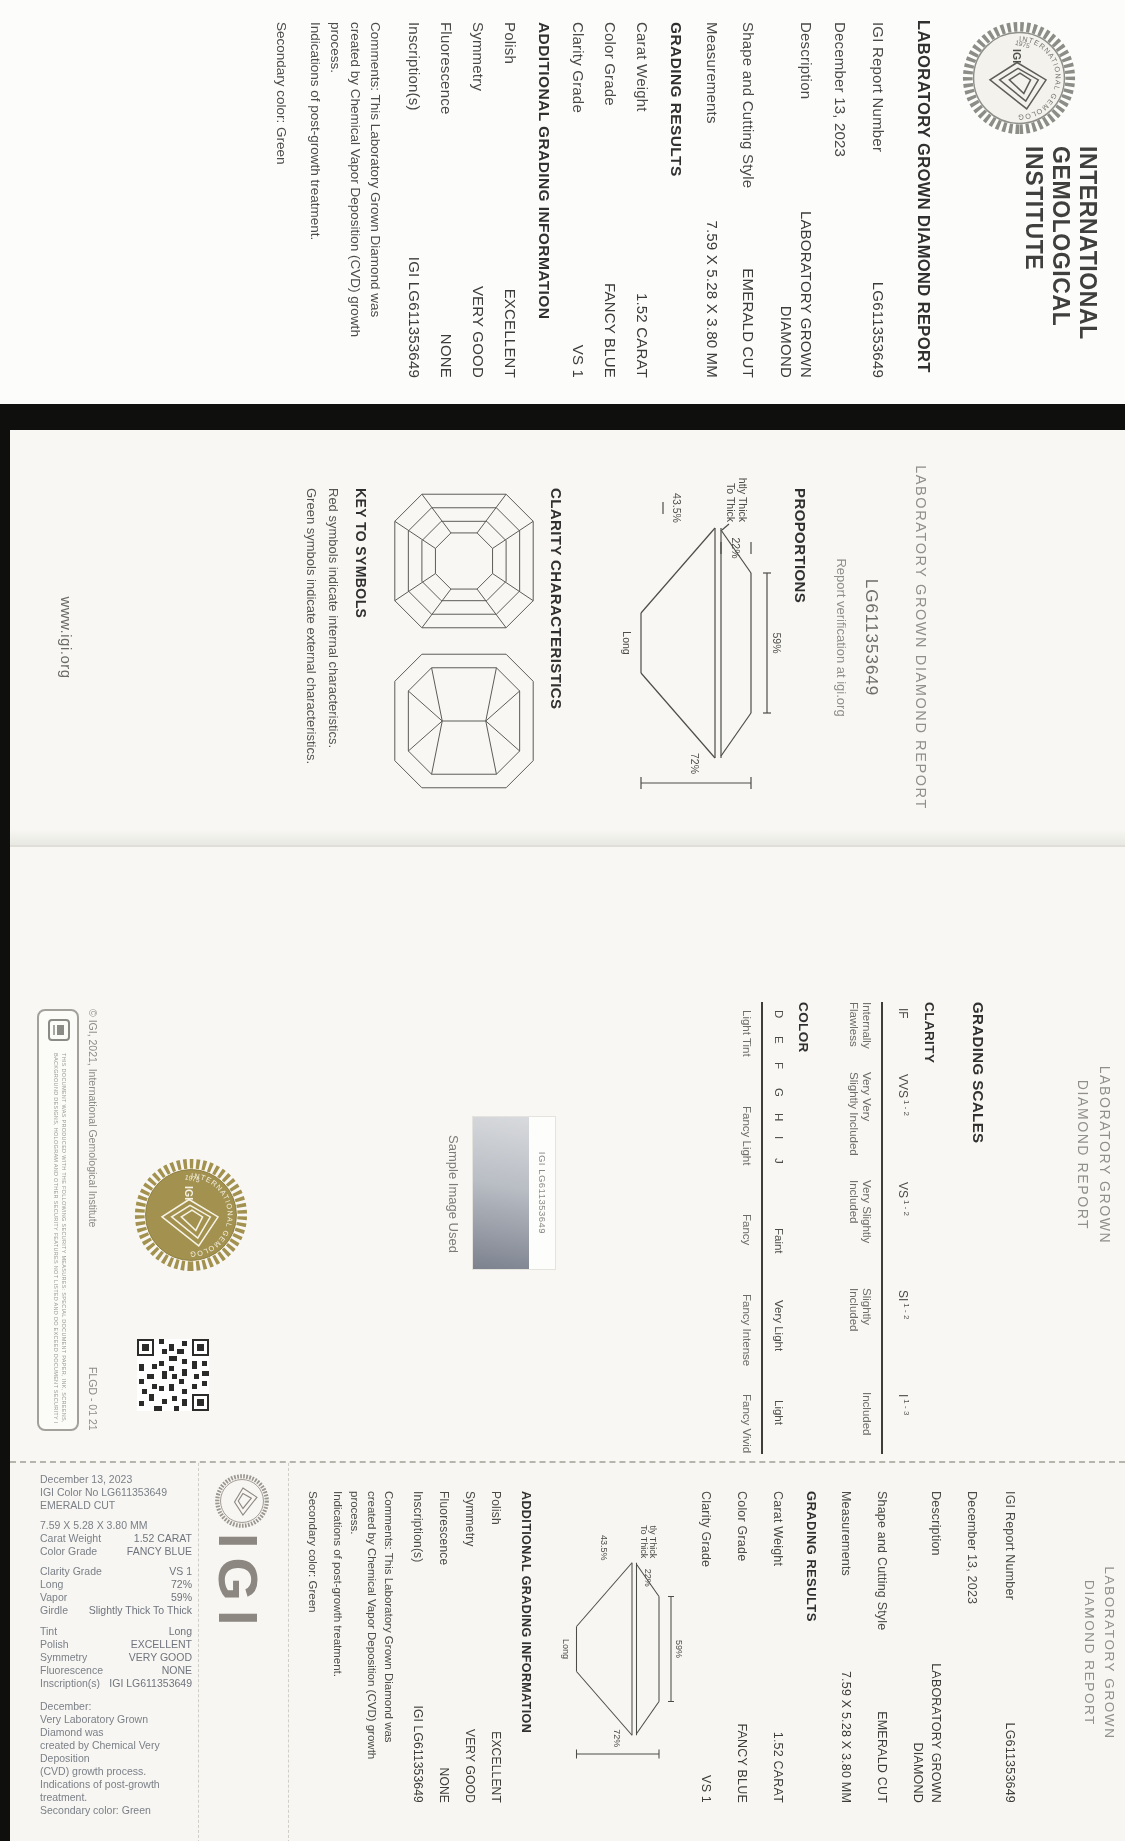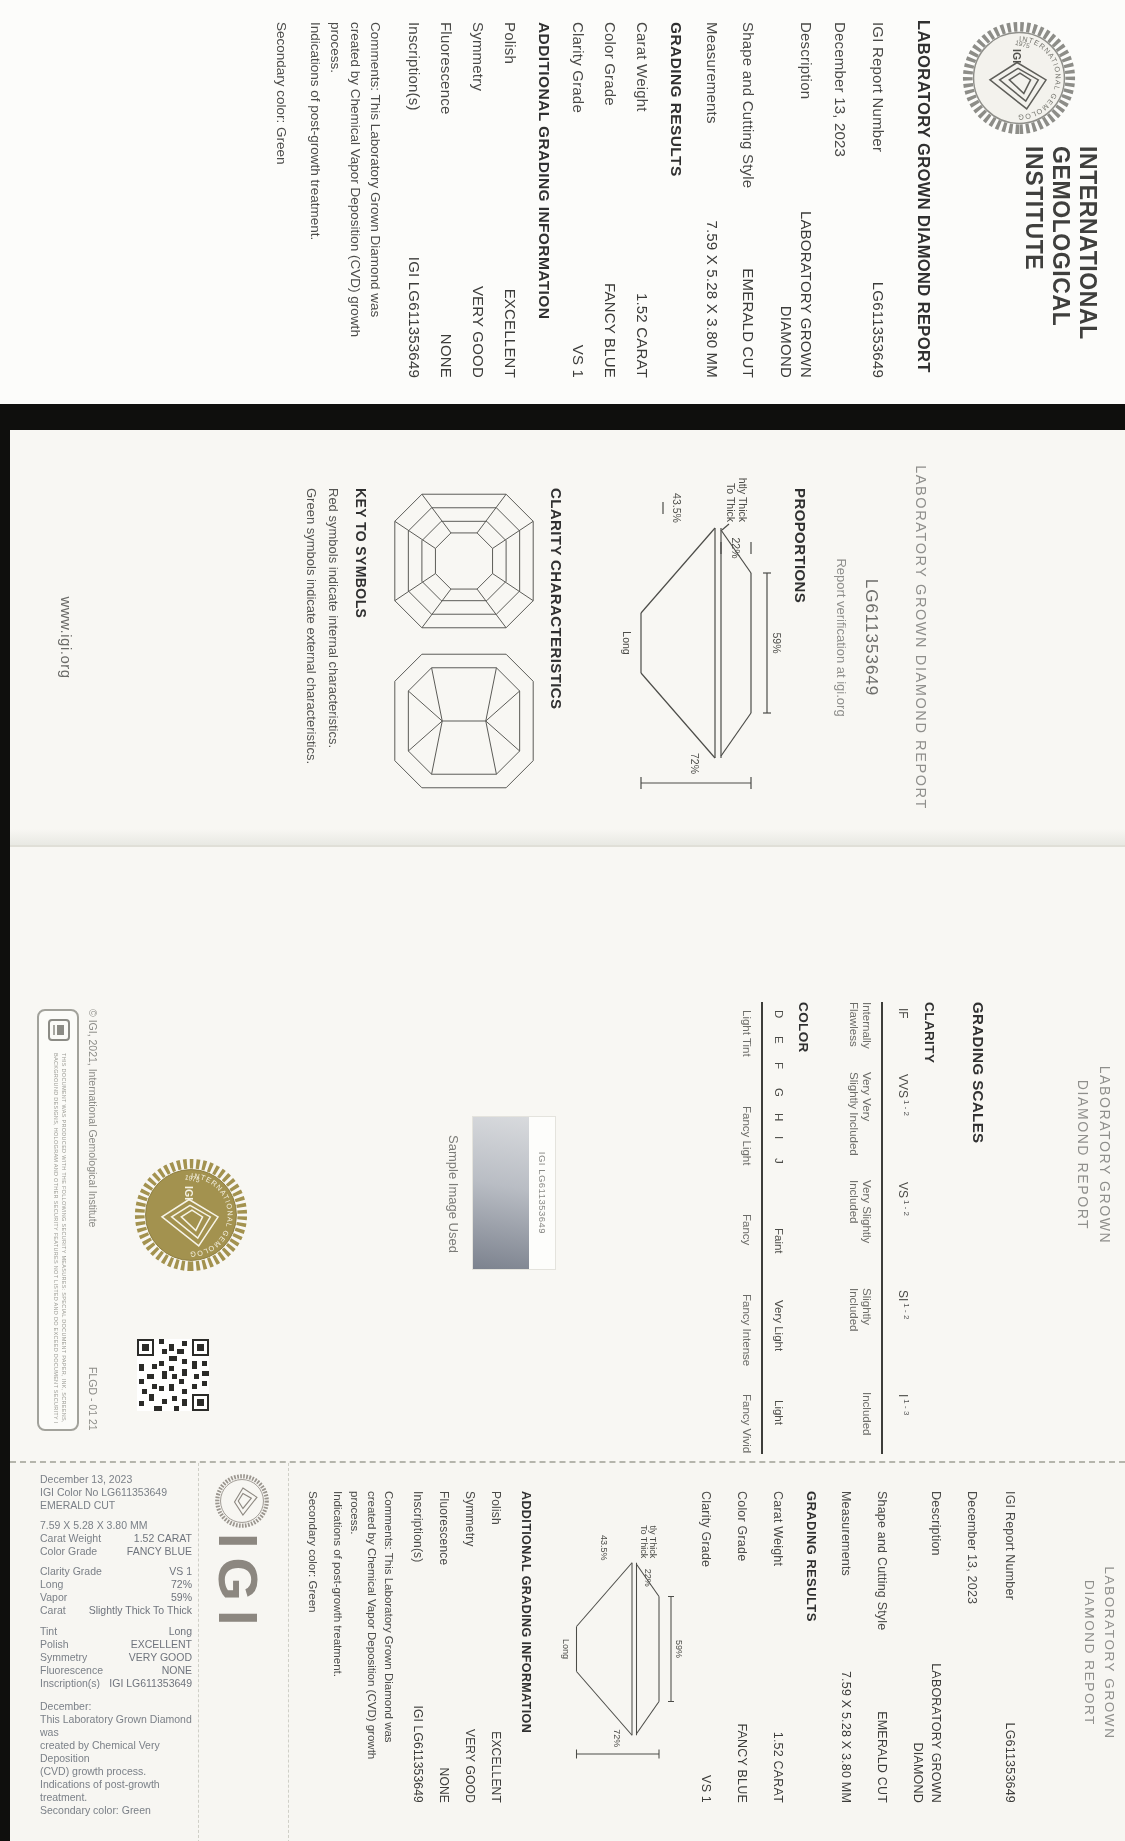--- a/index.html
+++ b/index.html
@@ -354,21 +354,21 @@
       </div>
     <div class="crow">
         <span>Long</span>
         <span class="cl2">72%</span>
       </div>
     <div class="crow">
         <span>Vapor</span>
         <span class="cl2">59%</span>
       </div>
     <div class="crow">
-        <span>Carat</span>
+        <span>Girdle</span>
         <span class="cl2">Slightly Thick To Thick</span>
       </div>
     <div style="height:8px"></div>
     <div class="crow">
         <span>Tint</span>
         <span class="cl2">Long</span>
       </div>
     <div class="crow">
         <span>Polish</span>
         <span class="cl2">EXCELLENT</span>
@@ -380,21 +380,21 @@
     <div class="crow">
         <span>Fluorescence</span>
         <span class="cl2">NONE</span>
       </div>
     <div class="crow">
         <span>Inscription(s)</span>
         <span class="cl2">IGI LG611353649</span>
       </div>
     <div style="height:10px"></div>
     <div class="crow" style="justify-content:flex-start">December:</div>
-    <div class="crow" style="justify-content:flex-start">This Laboratory Grown Diamond was</div>
+    <div class="crow" style="justify-content:flex-start">Very Laboratory Grown Diamond was</div>
     <div class="crow" style="justify-content:flex-start">created by Chemical Very Deposition</div>
     <div class="crow" style="justify-content:flex-start">(CVD) growth process.</div>
     <div class="crow" style="justify-content:flex-start">Indications of post-growth treatment.</div>
     <div class="crow" style="justify-content:flex-start">Secondary color: Green</div>
   </div>
 
   <div class="abs" style="left:188px;top:0;height:380px;border-left:1px dashed #cfcfc7;"></div>
 
   <svg class="abs" style="left:204px;top:10px" width="56" height="56" viewBox="0 0 120 120">
     <circle cx="60" cy="60" r="53" fill="none" stroke="#9a958e" stroke-width="9" stroke-dasharray="3.6 3"></circle>

